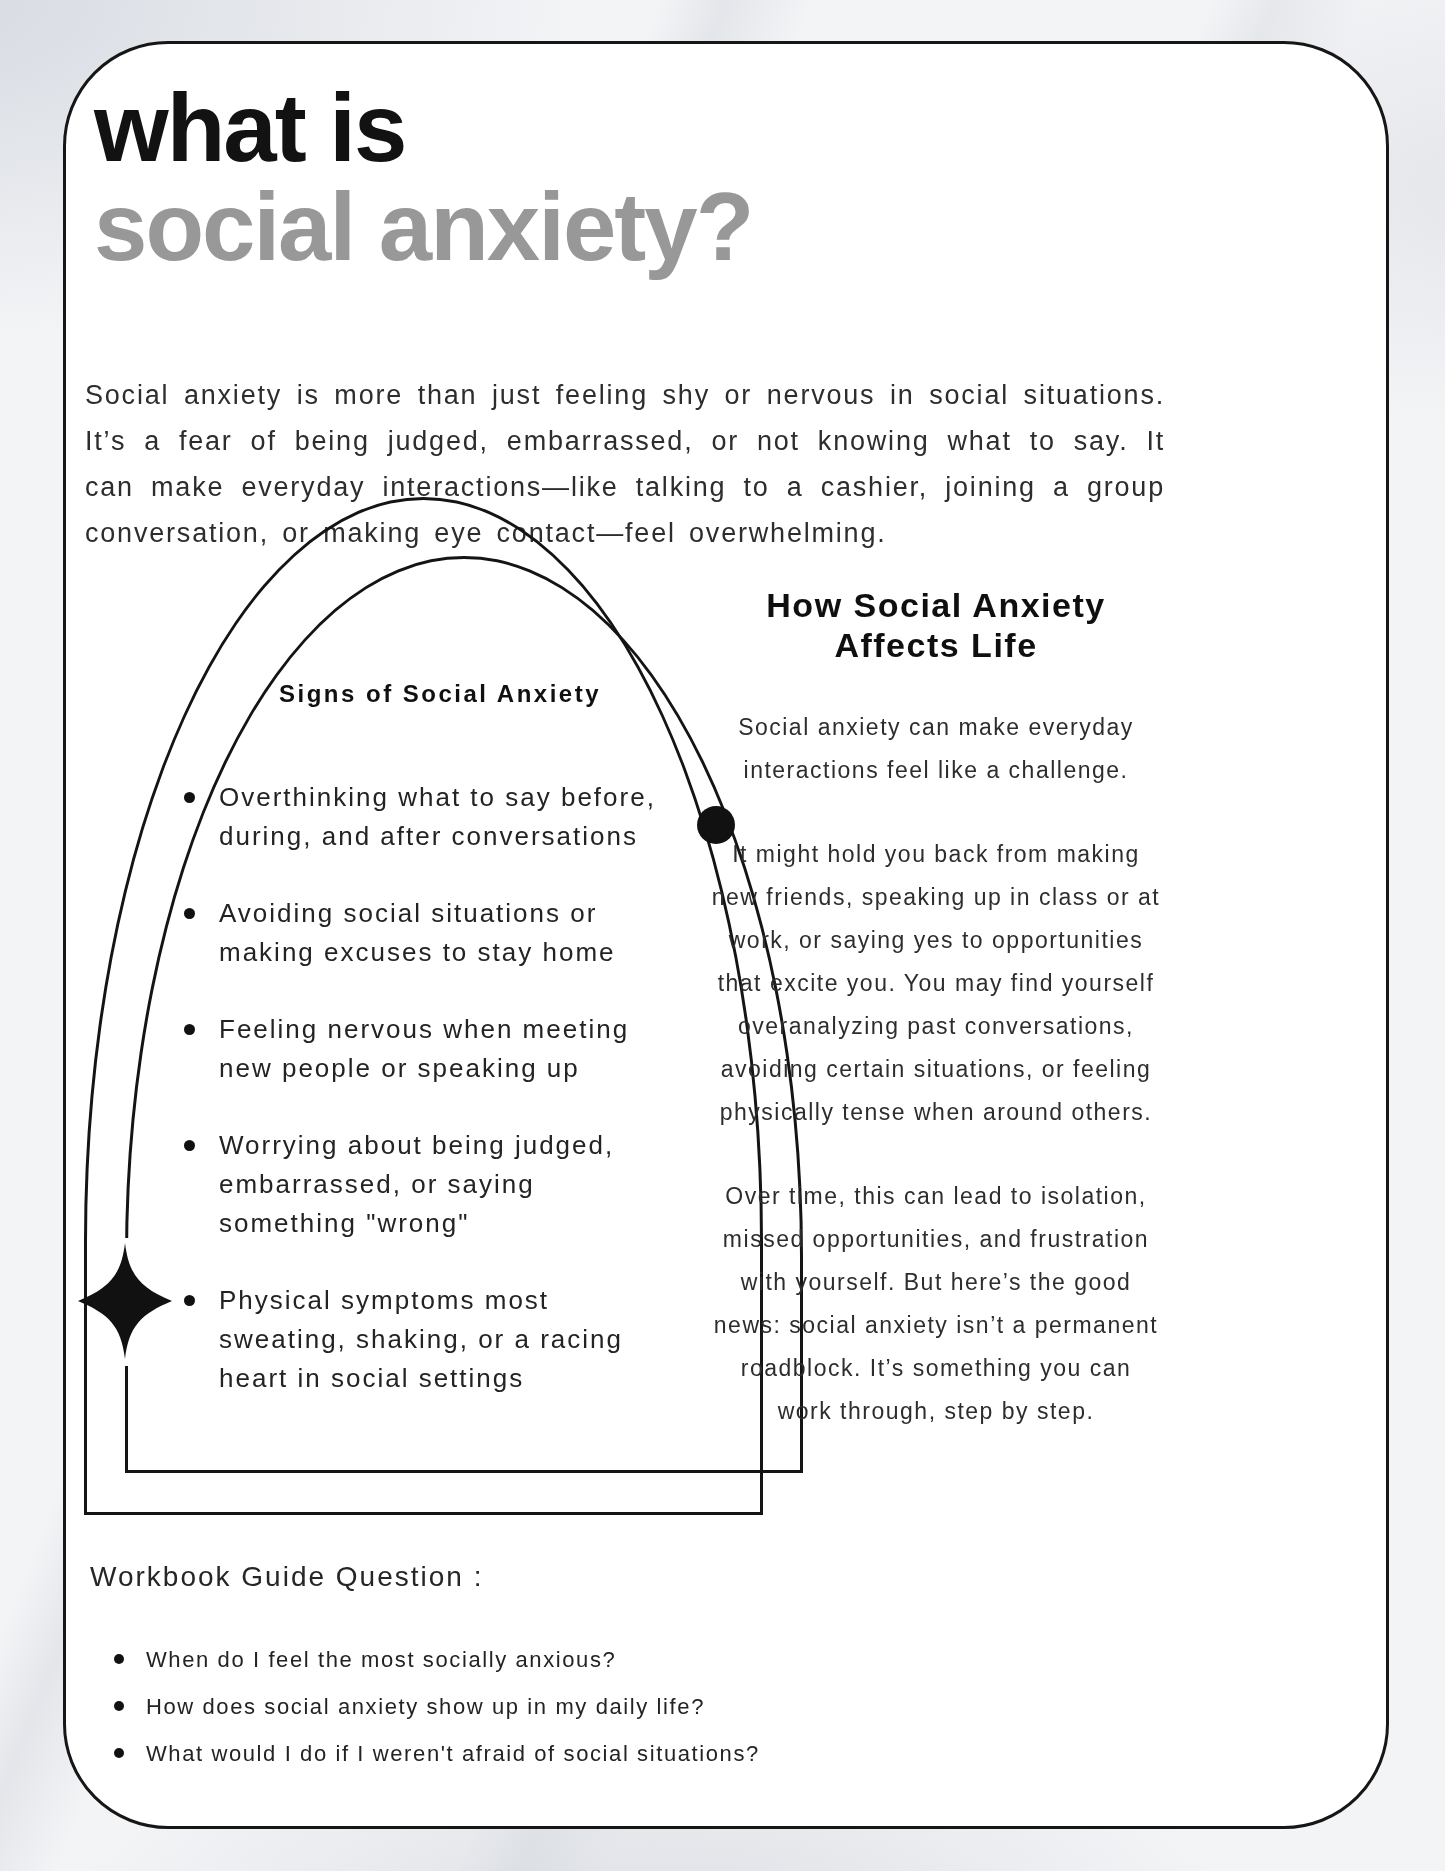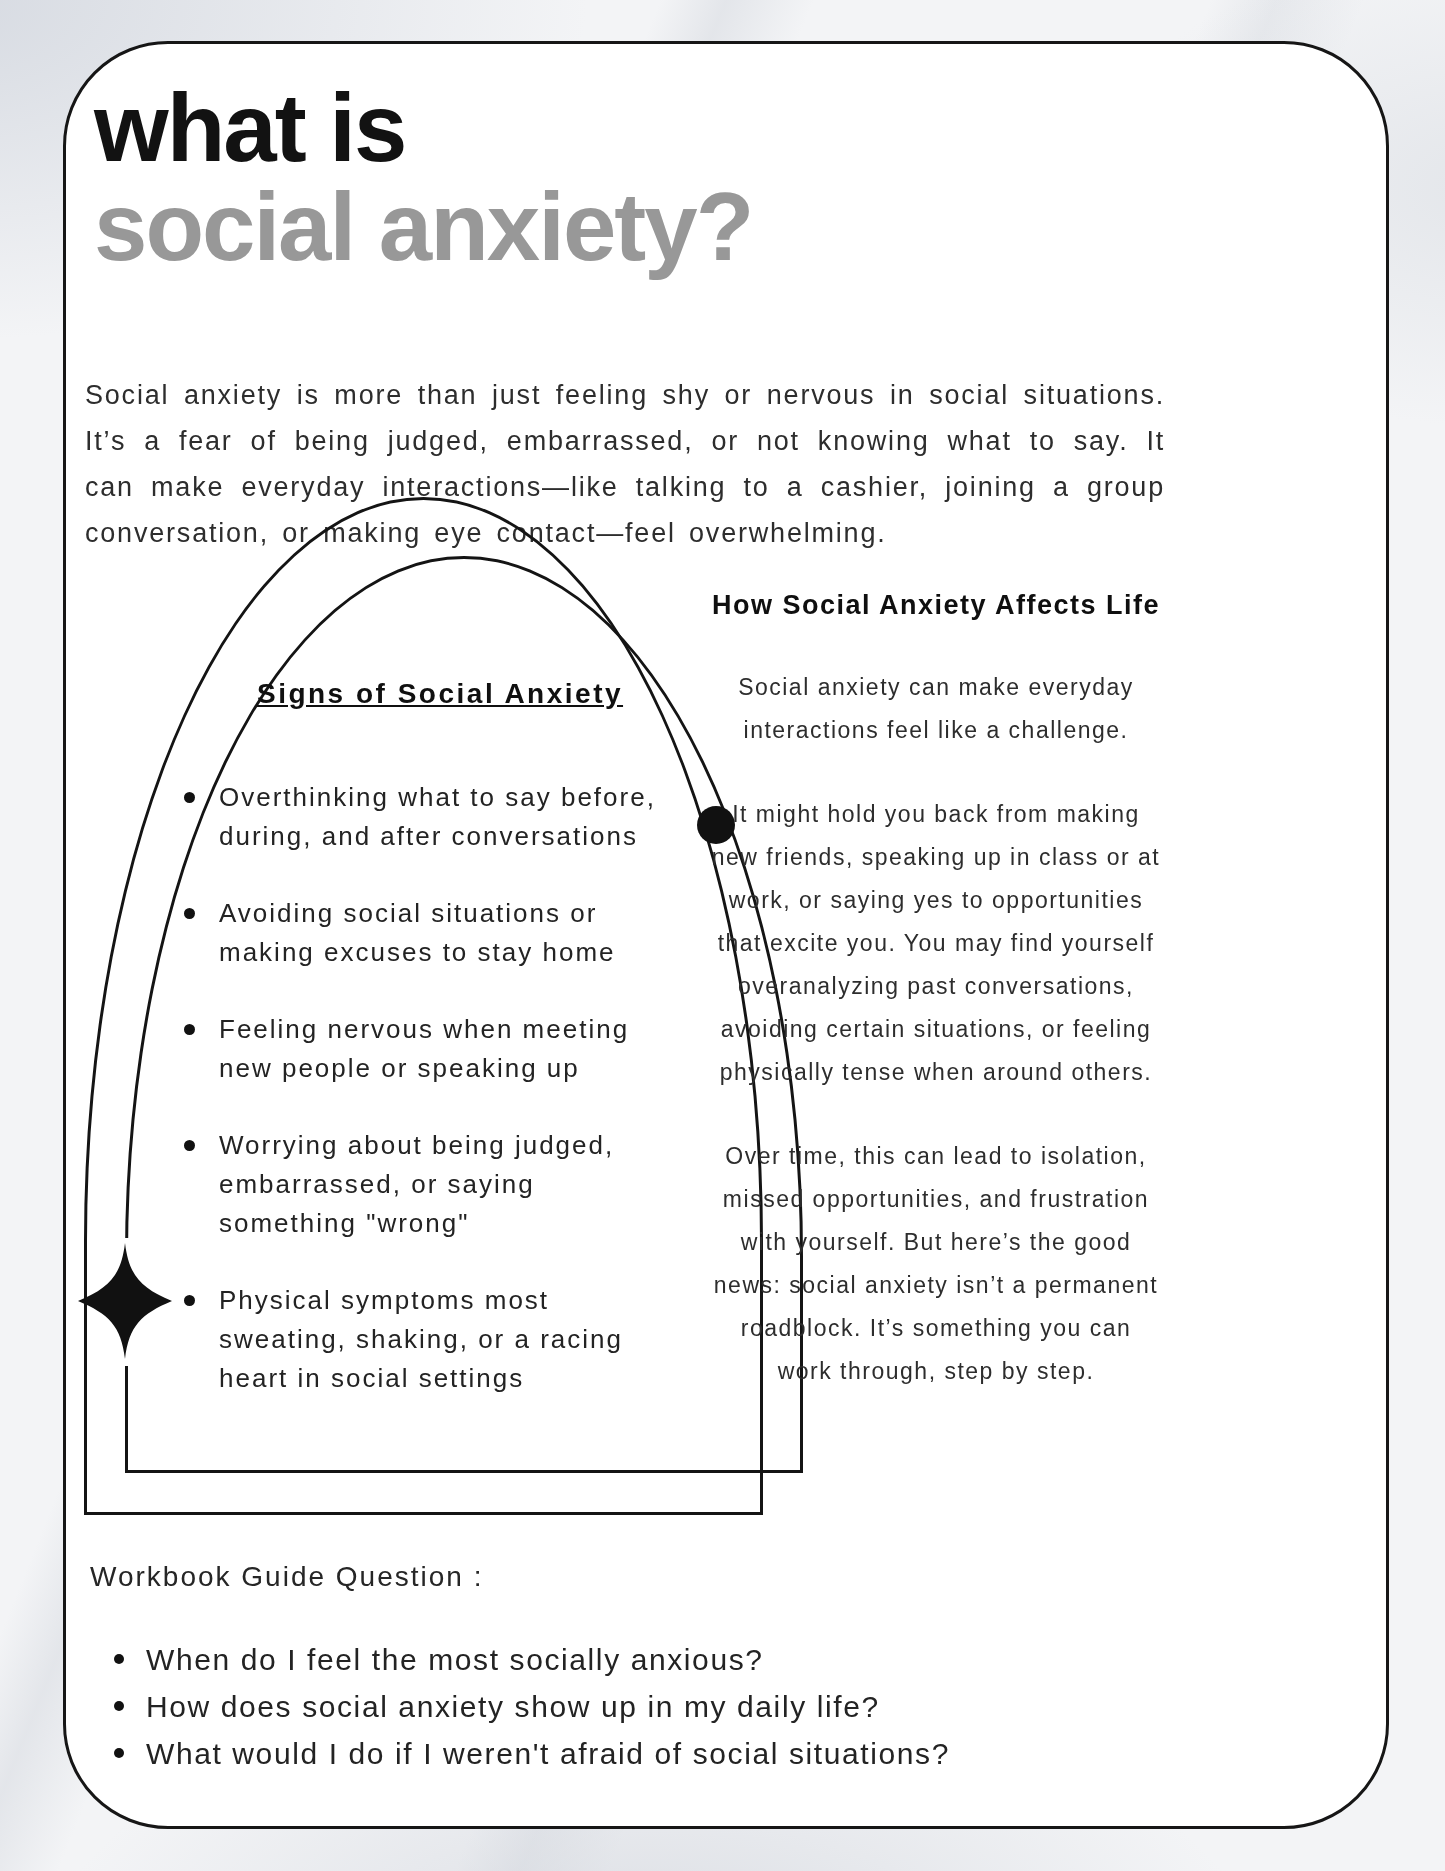--- a/index.html
+++ b/index.html
@@ -43,49 +43,49 @@
     position:absolute;left:697px;top:806px;width:38px;height:38px;
     border-radius:50%;background:#111;
   }
   .sparkle-mask{
     position:absolute;left:108px;top:1238px;width:34px;height:128px;background:#ffffff;
   }
   .sparkle{position:absolute;left:78px;top:1243px;width:94px;height:116px;}
   
   .signs-heading{
     position:absolute;left:250px;top:668px;width:380px;text-align:center;
-    font-size:28px;font-weight:bold;letter-spacing:2.5px;line-height:52px;color:#101010;text-decoration:underline;
+    font-size:24px;font-weight:bold;letter-spacing:2.5px;line-height:52px;color:#101010;
   }
   .signs-list{
     position:absolute;left:182px;top:778px;width:474px;margin:0;padding:0;list-style:none;
   }
   .signs-list li{
     position:relative;padding-left:37px;margin-bottom:38px;
     font-size:26px;line-height:39px;letter-spacing:2px;color:#232323;
   }
   .signs-list li::before{
     content:"";position:absolute;left:2px;top:14px;width:11px;height:11px;border-radius:50%;background:#111;
   }
   
   .affects{position:absolute;left:710px;top:585px;width:452px;text-align:center;}
   .affects h3{
-    margin:0;font-size:27px;font-weight:bold;letter-spacing:1.5px;color:#0f0f0f;line-height:40px;
+    margin:0;font-size:34px;font-weight:bold;letter-spacing:1.5px;color:#0f0f0f;line-height:40px;
   }
   .affects p{
     margin:41px 0 0;font-size:23px;line-height:43px;letter-spacing:1.5px;color:#2d2d2d;
   }
   
   .workbook{position:absolute;left:70px;top:1560px;width:1100px;margin-left:20px;}
   .workbook h4{
     margin:0;font-size:28px;font-weight:normal;letter-spacing:2px;color:#262626;line-height:34px;
   }
   .workbook ul{margin:49px 0 0 24px;padding:0;list-style:none;}
   .workbook li{
     position:relative;padding-left:32px;margin-bottom:14px;
-    font-size:30px;line-height:33px;letter-spacing:1.6px;color:#232323;
+    font-size:22px;line-height:33px;letter-spacing:1.6px;color:#232323;
   }
   .workbook li::before{
     content:"";position:absolute;left:0;top:11px;width:10px;height:10px;border-radius:50%;background:#111;
   }
 </style>
 </head>
 <body>
 
 <div class="card"></div>
 

